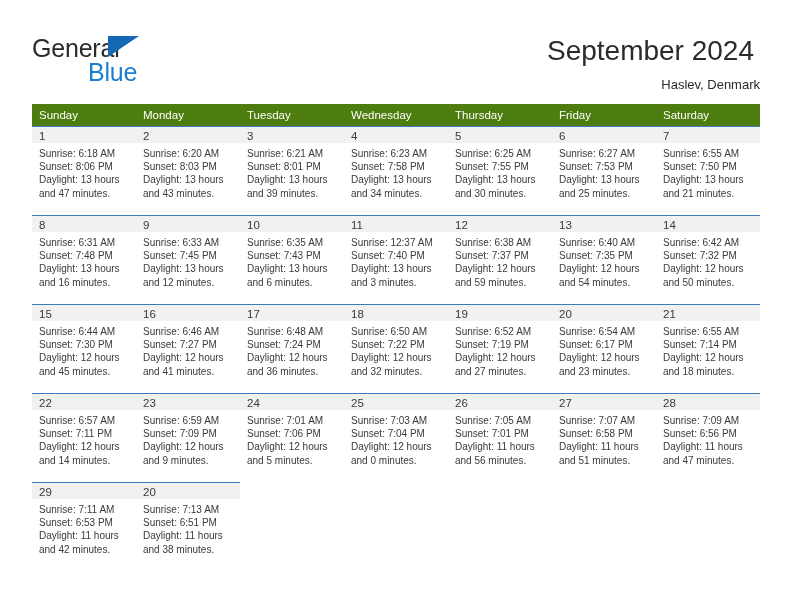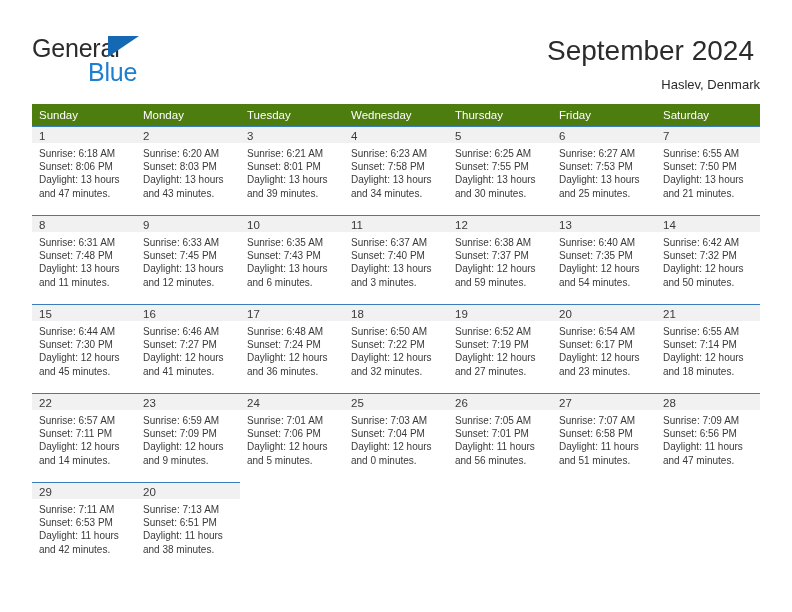--- a/index.html
+++ b/index.html
@@ -249,21 +249,21 @@
           </td>
         </tr>
         <tr>
           <td>
             <div class="daycell">
               <div class="daynum-bar">8</div>
               <div class="daybody">
                 <div>Sunrise: 6:31 AM</div>
                 <div>Sunset: 7:48 PM</div>
                 <div>Daylight: 13 hours</div>
-                <div>and 11 minutes.</div>
+                <div>and 16 minutes.</div>
               </div>
             </div>
           </td>
           <td>
             <div class="daycell">
               <div class="daynum-bar">9</div>
               <div class="daybody">
                 <div>Sunrise: 6:33 AM</div>
                 <div>Sunset: 7:45 PM</div>
                 <div>Daylight: 13 hours</div>
@@ -279,21 +279,21 @@
                 <div>Sunset: 7:43 PM</div>
                 <div>Daylight: 13 hours</div>
                 <div>and 6 minutes.</div>
               </div>
             </div>
           </td>
           <td>
             <div class="daycell">
               <div class="daynum-bar">11</div>
               <div class="daybody">
-                <div>Sunrise: 6:37 AM</div>
+                <div>Sunrise: 12:37 AM</div>
                 <div>Sunset: 7:40 PM</div>
                 <div>Daylight: 13 hours</div>
                 <div>and 3 minutes.</div>
               </div>
             </div>
           </td>
           <td>
             <div class="daycell">
               <div class="daynum-bar">12</div>
               <div class="daybody">

